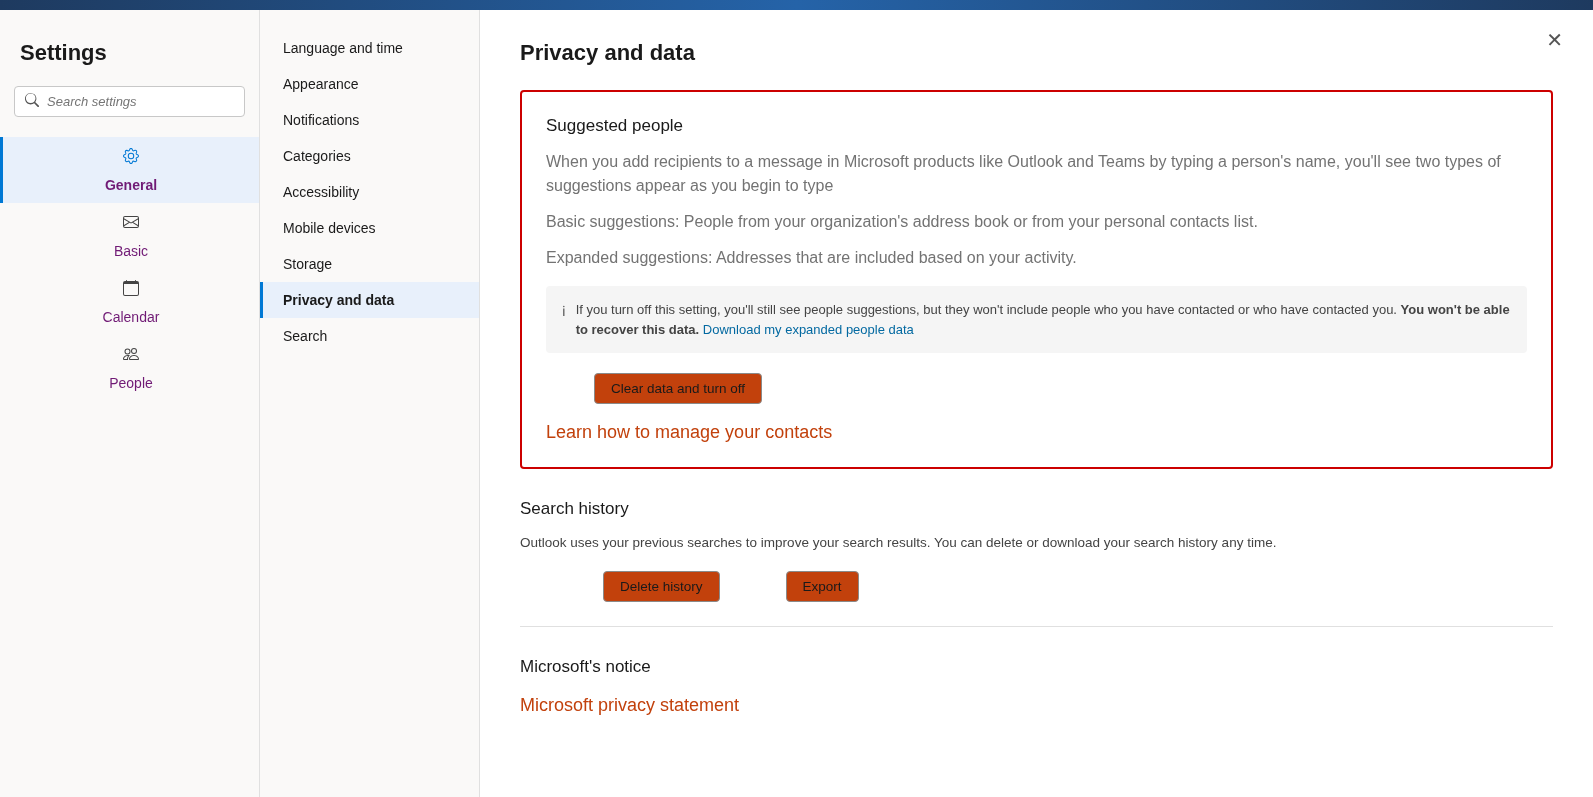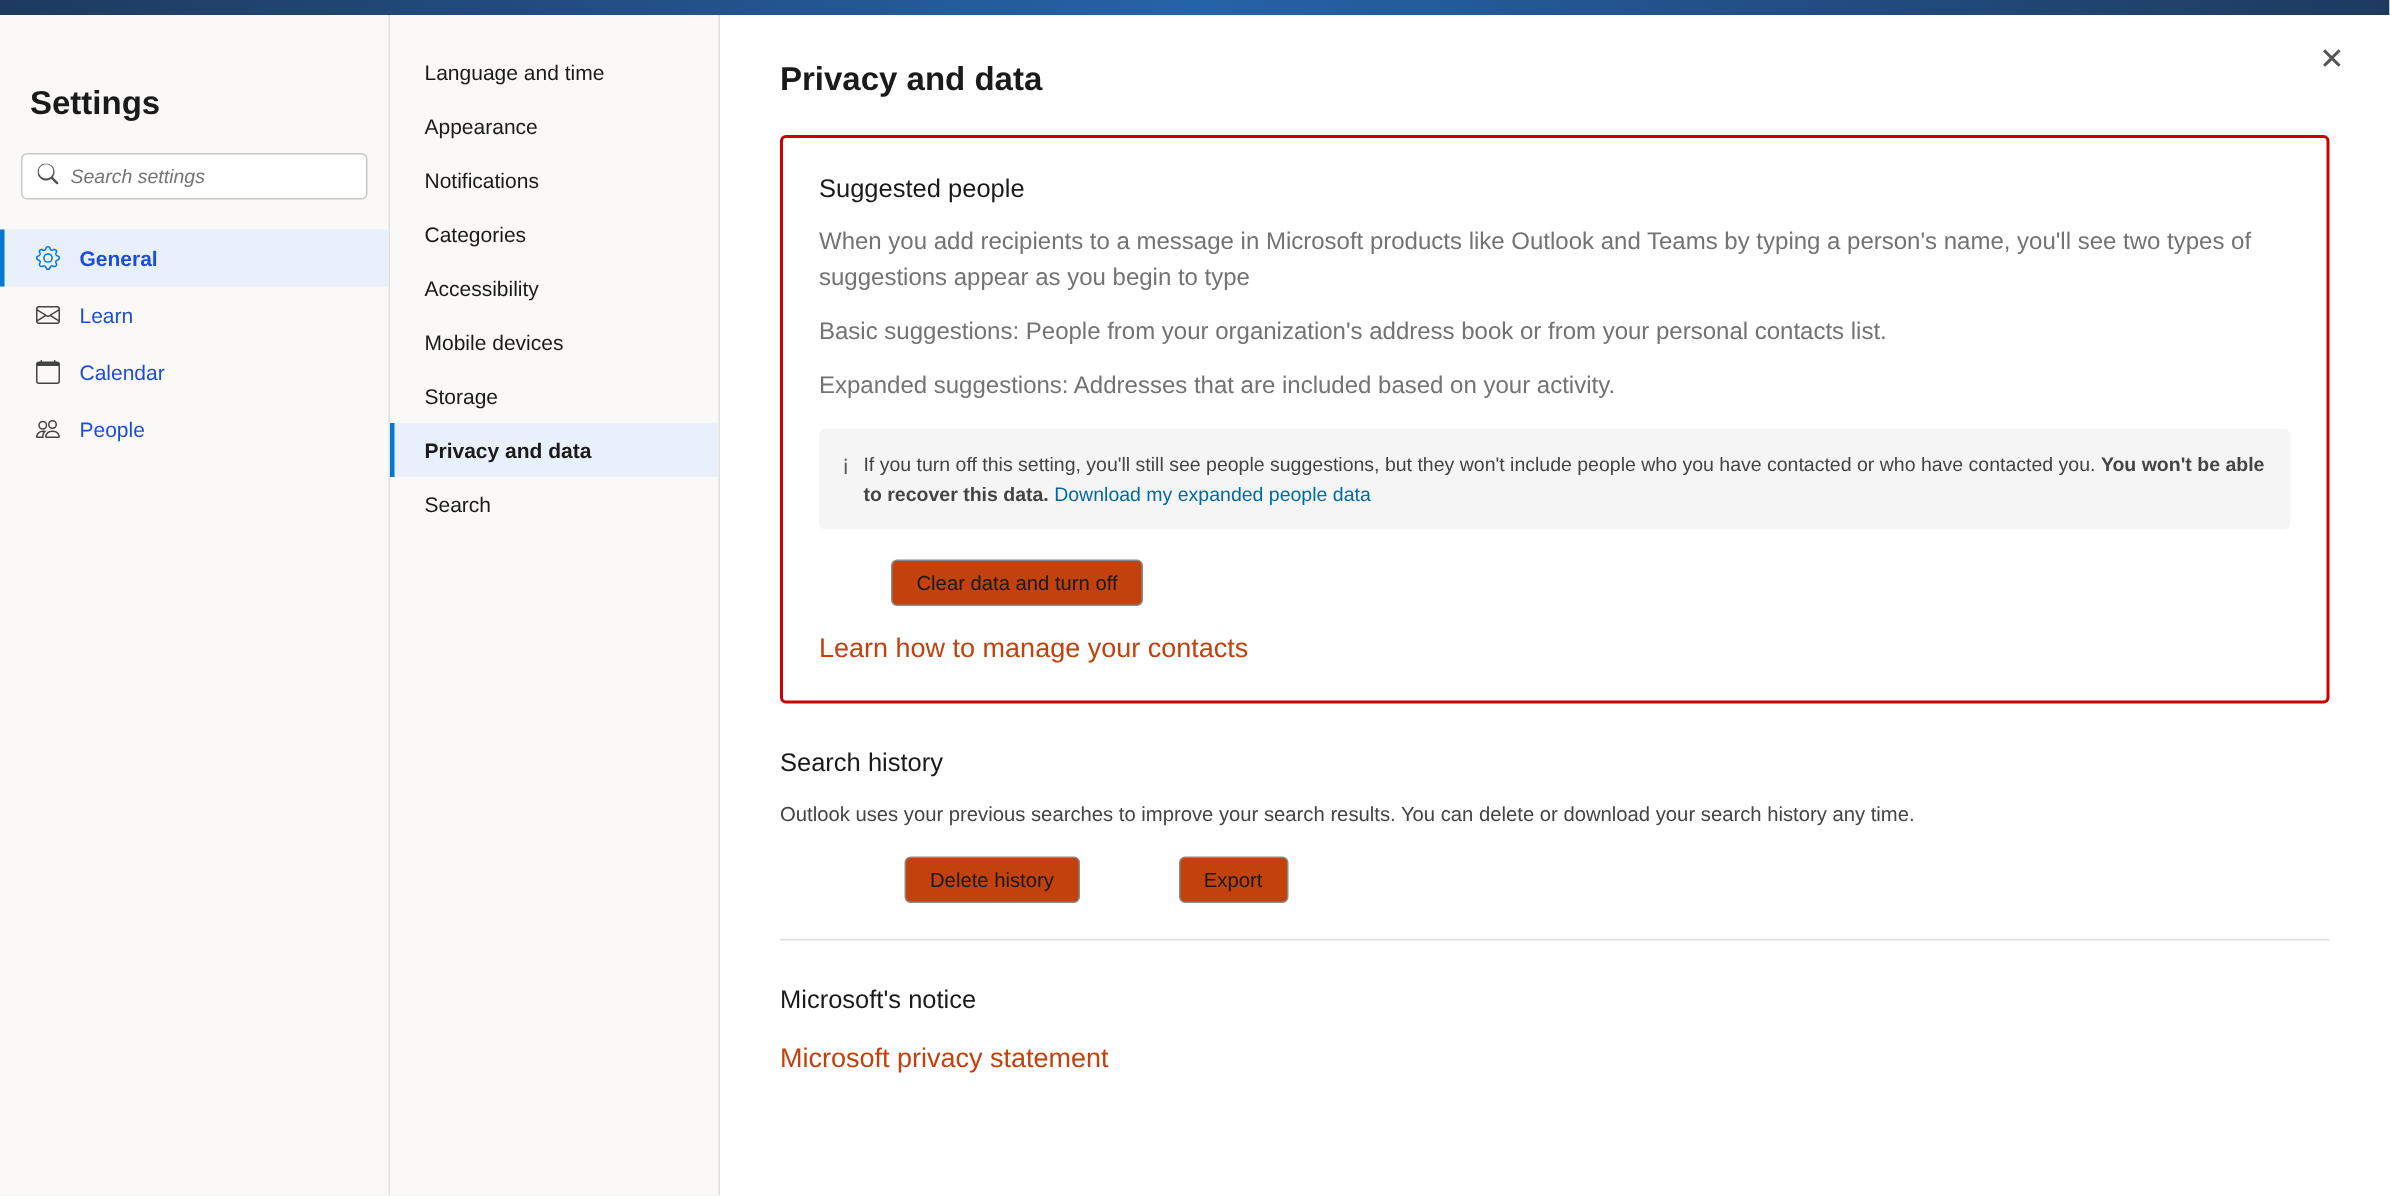--- a/index.html
+++ b/index.html
@@ -24,21 +24,21 @@
       display: flex;
       height: 787px;
       width: 1593px;
     }
 
     
     .sidebar {
       width: 260px;
       background: #faf9f8;
       border-right: 1px solid #e0e0e0;
-      padding: 36px 0;
+      padding: 20px 0;
       flex-shrink: 0;
     }
 
     .sidebar-title {
       font-size: 22px;
       font-weight: 600;
       padding: 10px 20px 20px 20px;
       color: #1a1a1a;
     }
 
@@ -69,21 +69,22 @@
     }
 
     .sidebar-nav-item {
       display: flex;
       align-items: center;
       padding: 10px 20px;
       cursor: pointer;
       gap: 12px;
       border-left: 3px solid transparent;
       font-size: 14px;
-      color: #1d4ed8;
+      color: #701a75;
+      flex-direction: column;
     }
 
     .sidebar-nav-item.active {
       border-left: 3px solid #0078d4;
       background: #e8f0fb;
       font-weight: 600;
     }
 
     .sidebar-nav-item .nav-icon {
       width: 18px;
@@ -269,21 +270,21 @@
       </span>
       <span>General</span>
     </div>
 
     <div class="sidebar-nav-item">
       <span class="nav-icon">
         <svg width="16" height="16" viewBox="0 0 16 16" fill="#444">
           <path d="M0 4a2 2 0 0 1 2-2h12a2 2 0 0 1 2 2v8a2 2 0 0 1-2 2H2a2 2 0 0 1-2-2V4zm2-1a1 1 0 0 0-1 1v.217l7 4.2 7-4.2V4a1 1 0 0 0-1-1H2zm13 2.383-4.708 2.825L15 11.105V5.383zm-.034 6.876-5.64-3.471L8 9.583l-1.326-.795-5.64 3.47A1 1 0 0 0 2 13h12a1 1 0 0 0 .966-.741zM1 11.105l4.708-2.897L1 5.383v5.722z"></path>
         </svg>
       </span>
-      <span>Learn</span>
+      <span>Basic</span>
     </div>
 
     <div class="sidebar-nav-item">
       <span class="nav-icon">
         <svg width="16" height="16" viewBox="0 0 16 16" fill="#444">
           <path d="M3.5 0a.5.5 0 0 1 .5.5V1h8V.5a.5.5 0 0 1 1 0V1h1a2 2 0 0 1 2 2v11a2 2 0 0 1-2 2H2a2 2 0 0 1-2-2V3a2 2 0 0 1 2-2h1V.5a.5.5 0 0 1 .5-.5zM1 4v10a1 1 0 0 0 1 1h12a1 1 0 0 0 1-1V4H1z"></path>
         </svg>
       </span>
       <span>Calendar</span>
     </div>

